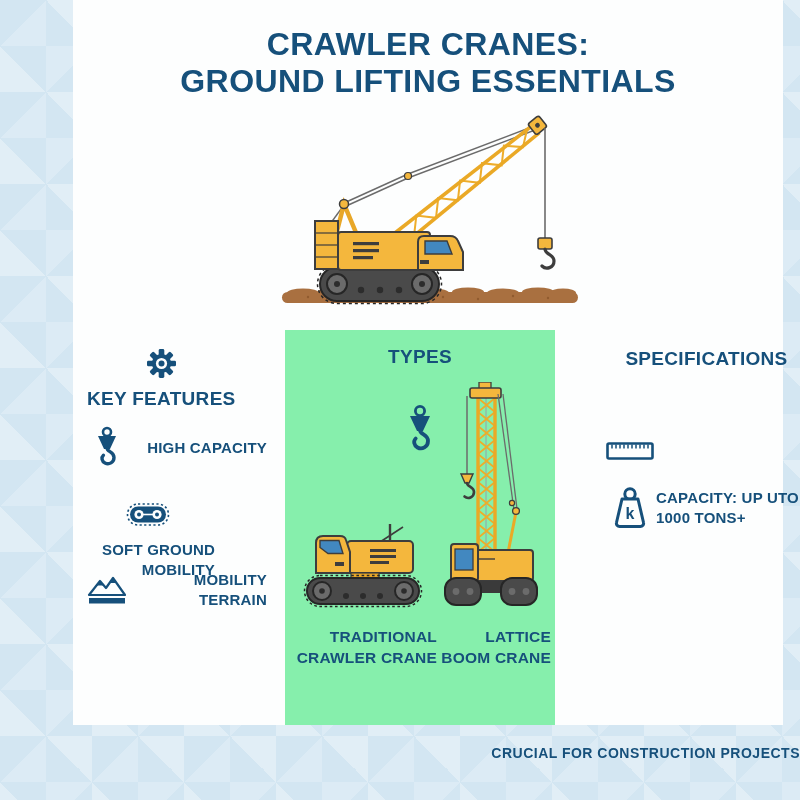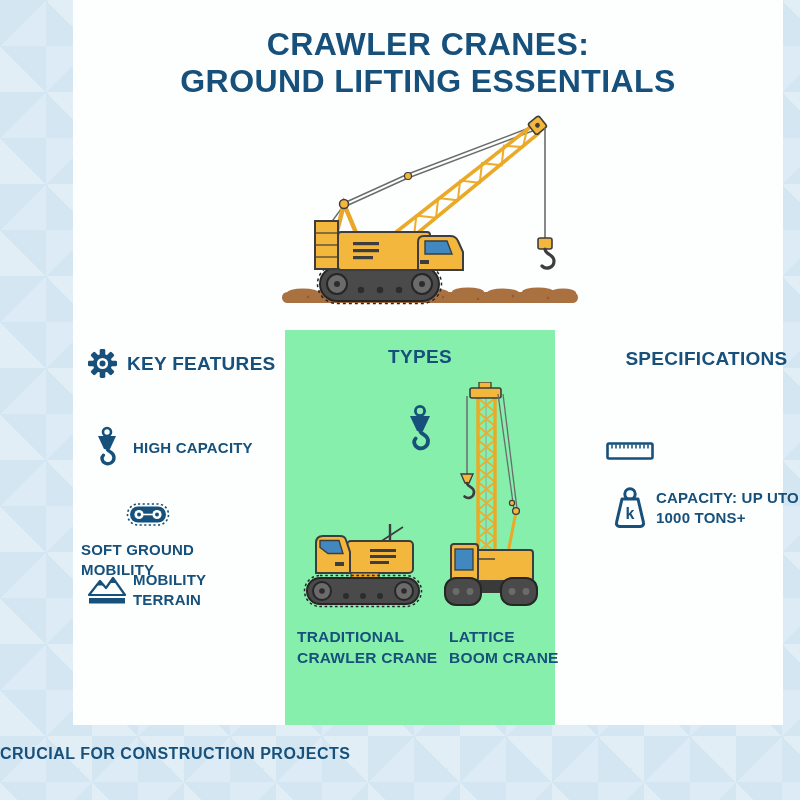--- a/index.html
+++ b/index.html
@@ -13,44 +13,44 @@
     background-size:92px 92px;
     background-position:0 0,46px 46px;
   }
   .card{position:absolute;left:45px;top:0;width:710px;height:725px;background:#fdfefe;margin-left:28px;}
   .title{position:absolute;top:26px;left:0;width:100%;text-align:center;
     font-size:32px;font-weight:700;color:#16507b;line-height:37px;letter-spacing:.4px;margin:0;}
   .hero-crane{position:absolute;left:185px;top:108px;width:330px;height:202px;}
 
   
   .col-features{position:absolute;left:8px;top:330px;width:212px;height:395px;}
-  .col-header{display:flex;align-items:center;gap:9px;position:absolute;top:18px;left:6px;}
+  .col-header{display:flex;align-items:center;gap:9px;position:absolute;top:18px;left:6px;flex-direction:column;}
   .heading{font-size:19px;font-weight:700;color:#16507b;letter-spacing:.3px;}
-  .feature-row{position:absolute;left:0;display:flex;align-items:center;}
+  .feature-row{position:absolute;left:0;display:flex;align-items:center;text-align:right;}
   .icon-box{width:52px;display:flex;justify-content:center;align-items:center;flex:0 0 52px;}
   .feature-label{font-size:15px;font-weight:700;color:#16507b;width:134px;line-height:1.32;letter-spacing:.2px;}
   .row-1{top:96px;} .row-2{top:158px;flex-direction:column;} .row-3{top:240px;}
 
   .types-panel{position:absolute;left:212px;top:330px;width:270px;height:395px;background:#86efac;}
   .types-heading{position:absolute;top:16px;left:0;width:100%;text-align:center;}
   .types-hook{position:absolute;top:74px;left:119px;}
   .crane-traditional{position:absolute;left:14px;top:192px;width:132px;height:102px;}
   .crane-lattice{position:absolute;left:152px;top:52px;width:112px;height:243px;}
-  .type-label{position:absolute;top:297px;text-align:left;font-size:15.5px;font-weight:700;
-    color:#16507b;line-height:1.35;letter-spacing:.2px;padding-left:12px;}
+  .type-label{position:absolute;top:297px;text-align:right;font-size:15.5px;font-weight:700;
+    color:#16507b;line-height:1.35;letter-spacing:.2px;}
   .type-label-1{left:0;width:152px;} .type-label-2{left:152px;width:114px;}
 
   .col-specs{position:absolute;left:531px;top:330px;width:205px;height:395px;}
   .specs-heading{position:absolute;top:18px;left:0;width:100%;text-align:center;}
   .spec-row{position:absolute;left:0;display:flex;align-items:center;}
   .spec-label{font-size:15px;font-weight:700;color:#16507b;width:146px;line-height:1.32;letter-spacing:.2px;}
   .spec-1{top:110px;} .spec-2{top:156px;}
 
-  .footer{position:absolute;top:745px;left:0;width:100%;text-align:left;
-    font-size:16px;font-weight:700;color:#16507b;letter-spacing:.5px;}
+  .footer{position:absolute;top:745px;left:0;width:100%;text-align:right;
+    font-size:14px;font-weight:700;color:#16507b;letter-spacing:.5px;}
 </style>
 </head>
 <body>
 
 <div class="canvas">
   <div class="card">
 
     <h1 class="title">
       <span>CRAWLER CRANES:</span><br>
       <span>GROUND LIFTING ESSENTIALS</span>

